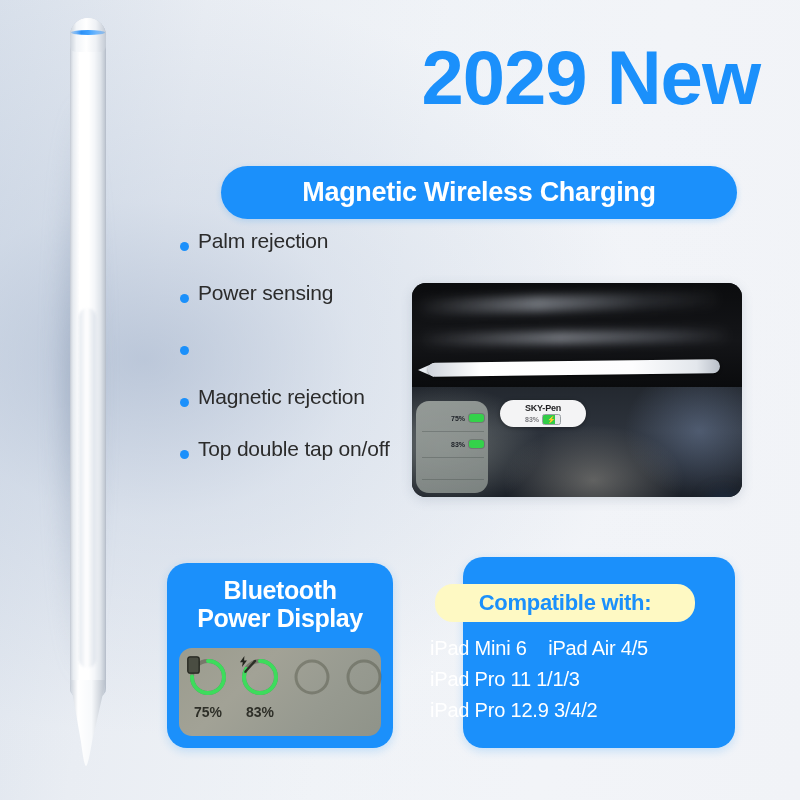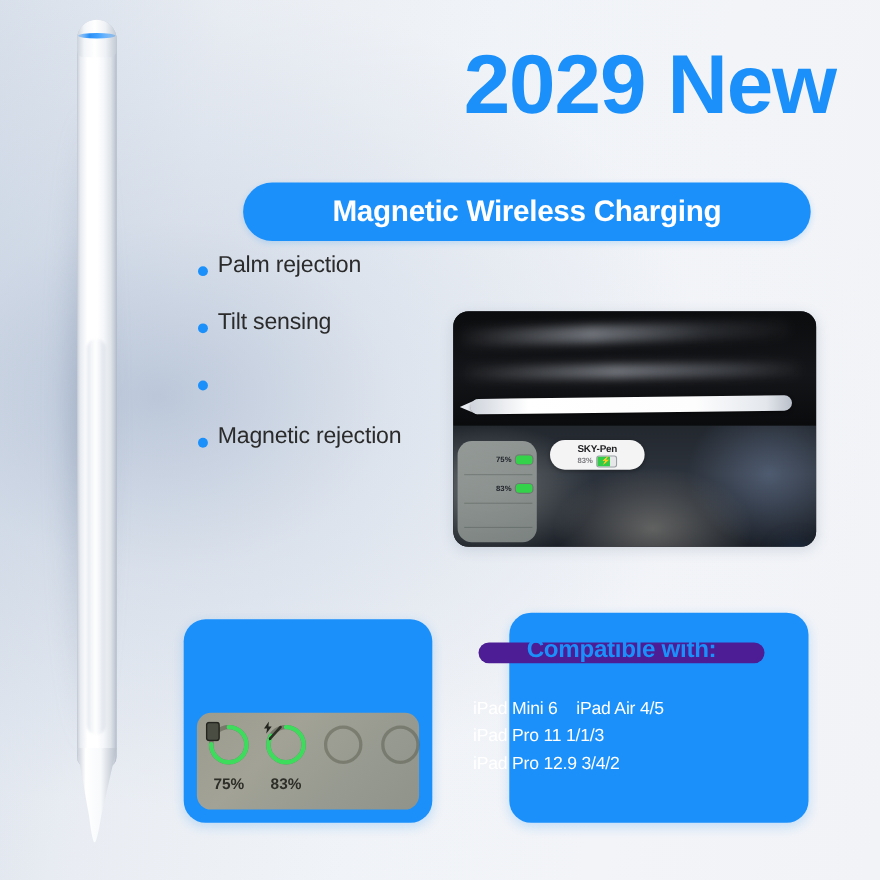--- a/index.html
+++ b/index.html
@@ -322,41 +322,41 @@
     position: absolute;
     left: 463px; top: 557px;
     width: 272px; height: 191px;
     border-radius: 20px;
     background: #1b90fb;
     box-shadow: 0 3px 10px rgba(27,144,251,0.22);
   }
   .compat-pill {
     position: absolute;
     left: -28px; top: 27px;
-    width: 260px; height: 19px;
+    width: 260px; height: 38px;
     border-radius: 18px;
-    background: #4c1d95;
-    display: flex;
-    align-items: flex-end;
+    background: #fef9c3;
+    display: flex;
+    align-items: center;
     justify-content: center;
   }
   .compat-pill span {
     color: #1b90fb;
     font-size: 22px;
     font-weight: bold;
     letter-spacing: -0.3px;
   }
   .compat-lines {
     position: absolute;
     left: -33px; top: 76px;
     width: 300px;
   }
   .compat-lines .cline {
     color: #ffffff;
-    font-size: 16px;
+    font-size: 20px;
     line-height: 1.55;
     letter-spacing: -0.2px;
     white-space: pre;
   }
 </style>
 </head>
 <body>
 
 <div id="stage">
 
@@ -388,29 +388,34 @@
     <span class="banner-text">Magnetic Wireless Charging</span>
   </div>
 
   <div id="features">
     <div class="feature">
       <span class="dot"></span>
       <span class="flabel">Palm rejection</span>
     </div>
     <div class="feature">
       <span class="dot"></span>
-      <span class="flabel">Tilt sensing</span>
+      <span class="flabel">Power sensing</span>
     </div>
     <div class="feature">
       <span class="dot"></span>
     </div>
     <div class="feature">
       <span class="dot"></span>
       <span class="flabel">Magnetic
 rejection</span>
+    </div>
+    <div class="feature">
+      <span class="dot"></span>
+      <span class="flabel">Top double
+tap on/off</span>
     </div>
   </div>
 
   <div id="photo">
     <div class="photo-top">
       <div class="tab-edge1"></div>
       <div class="tab-edge2"></div>
       <div class="photo-pen-tip"></div>
       <div class="photo-pen"></div>
     </div>
@@ -438,20 +443,22 @@
       <span class="pair-row">
         <span class="pair-pct">83%</span>
         <span class="pair-batt">
             <span class="bolt">⚡</span>
           </span>
       </span>
     </div>
   </div>
 
   <div id="bt-card">
+    <div class="bt-title">Bluetooth
+Power Display</div>
     <div class="bt-panel">
       <div class="rings">
 
         <div class="ring-wrap">
           <svg width="42" height="42" viewBox="0 0 42 42">
             <circle cx="21" cy="21" r="16" fill="none" stroke="rgba(70,74,60,0.45)" stroke-width="4"></circle>
             <circle cx="21" cy="21" r="16" fill="none" stroke="#3ddc5c" stroke-width="4" stroke-linecap="round" stroke-dasharray="75.4 100.5" transform="rotate(-90 21 21)"></circle>
           </svg>
           <span class="ring-glyph">
             <svg width="13" height="18" viewBox="0 0 13 18">

